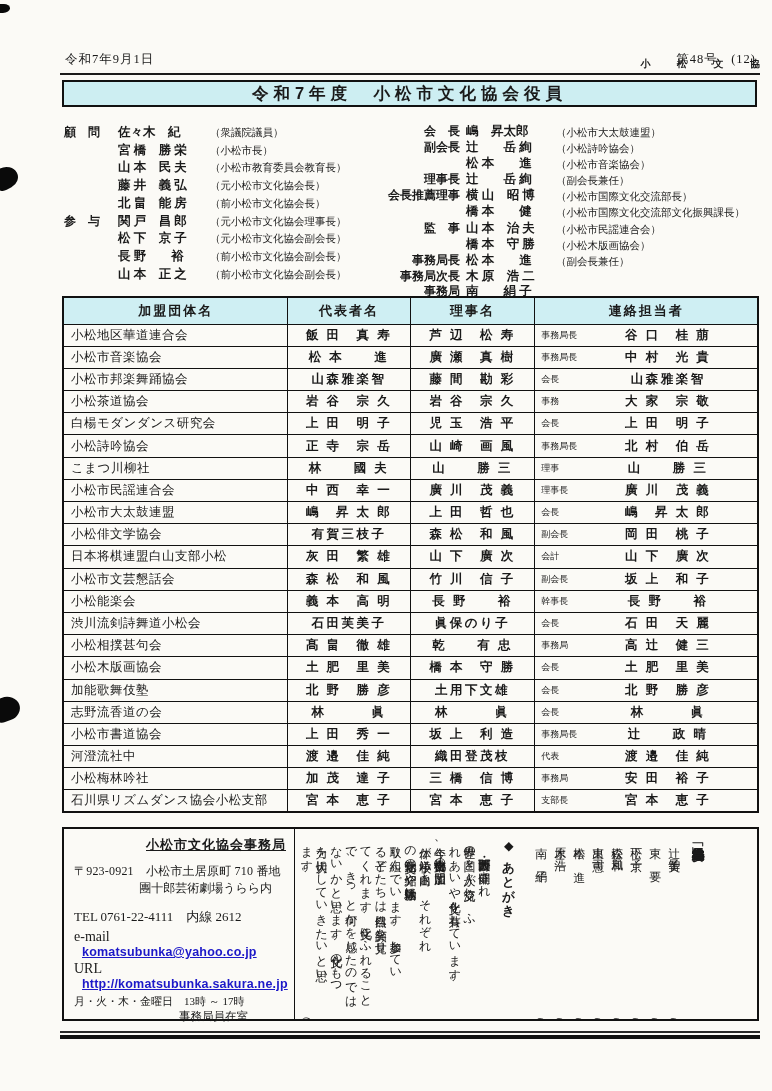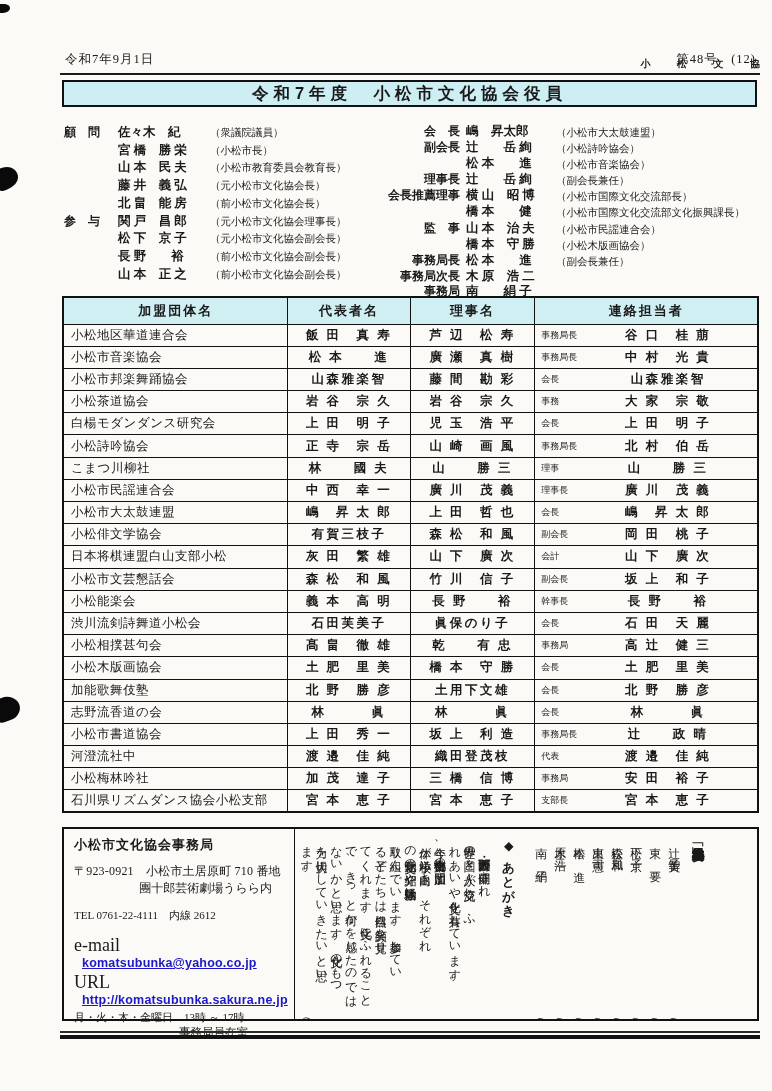--- a/index.html
+++ b/index.html
@@ -50,25 +50,25 @@
   td.org{font-family:"Liberation Sans","DejaVu Sans",sans-serif;font-size:12px;padding-left:7px;letter-spacing:0.5px;}
   td.rep,td.dir{text-align:center;font-weight:600;letter-spacing:2.5px;}
   td.contact{padding:0;}
   .contact-wrap{display:flex;align-items:center;height:100%;}
   .c-role{width:54px;font-size:9px;padding-left:6px;flex:none;}
   .c-name{flex:1;text-align:center;font-weight:600;letter-spacing:2.5px;padding-right:10px;}
 
   
   .bottom-box{position:absolute;left:62px;top:827px;width:697px;height:194px;border:2px solid #111;display:flex;background:var(--paper);}
   .office{width:231px;flex:none;border-right:1.5px solid #111;padding:7px 8px 4px 10px;font-size:12px;}
-  .office .ttl{text-align:left;font-family:"Liberation Sans","DejaVu Sans",sans-serif;font-weight:bold;font-size:13px;letter-spacing:1px;margin-bottom:9px;}
+  .office .ttl{text-align:right;font-family:"Liberation Sans","DejaVu Sans",sans-serif;font-weight:bold;font-size:13px;letter-spacing:1px;margin-bottom:9px;text-decoration:underline;}
   .office .addr1{letter-spacing:0.2px;}
   .office .addr2{text-align:right;padding-right:14px;margin-bottom:11px;}
-  .office .tel{font-size:11px;margin-bottom:12px;}
-  .office .lbl{font-size:18px;font-family:Liberation Serif, serif;}
+  .office .tel{font-size:13px;margin-bottom:3px;}
+  .office .lbl{font-size:14px;font-family:Liberation Serif, serif;}
   .office a{display:block;color:var(--link);font-family:"Liberation Sans","DejaVu Sans",sans-serif;font-weight:bold;font-size:12.5px;
     text-decoration:underline;margin:0 0 2px 8px;letter-spacing:0.2px;}
   .office .hours{margin-top:3px;font-size:11px;}
   .office .presence{text-align:right;padding-right:38px;font-size:11.5px;}
 
   
   .vert-panel{flex:1;padding:9px 13px 9px 4px;overflow:hidden;}
   .vert{writing-mode:vertical-rl;height:176px;font-size:12px;}
   .vert [data-repeat]{display:contents;}
   .c-title{font-family:"Liberation Sans","DejaVu Sans",sans-serif;font-weight:bold;font-size:12.5px;line-height:22px;margin-left:4px;}

